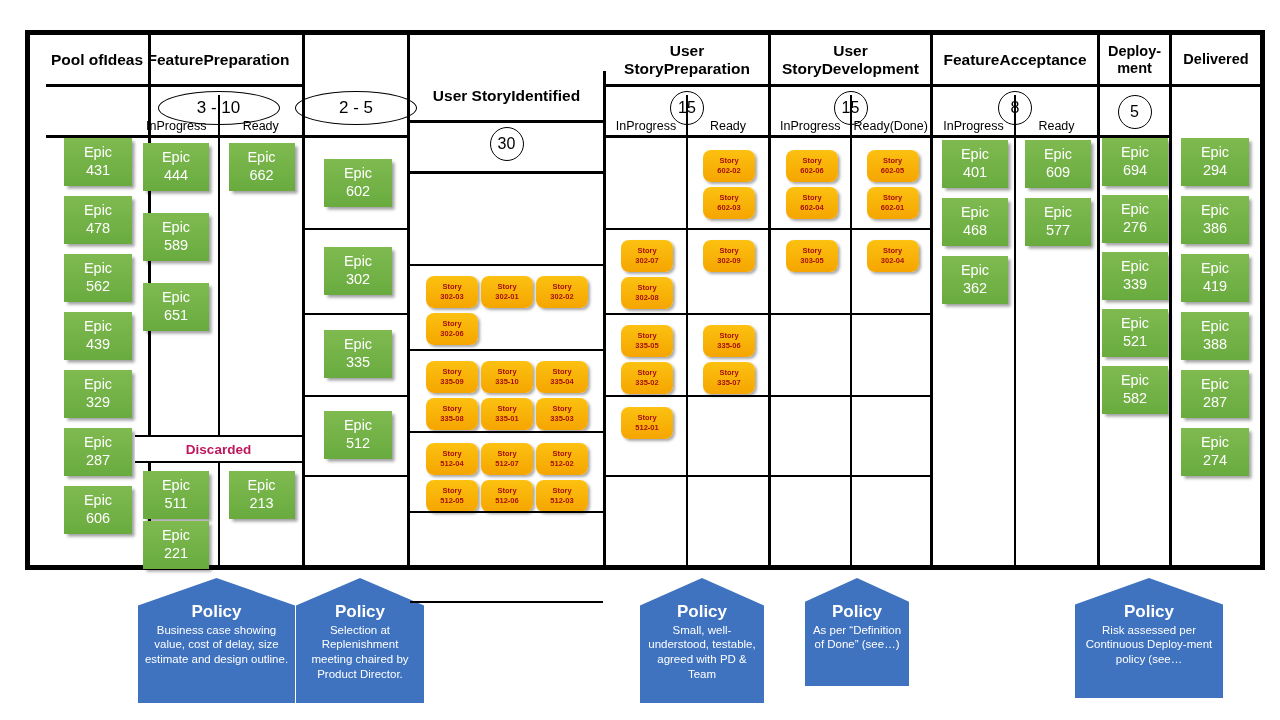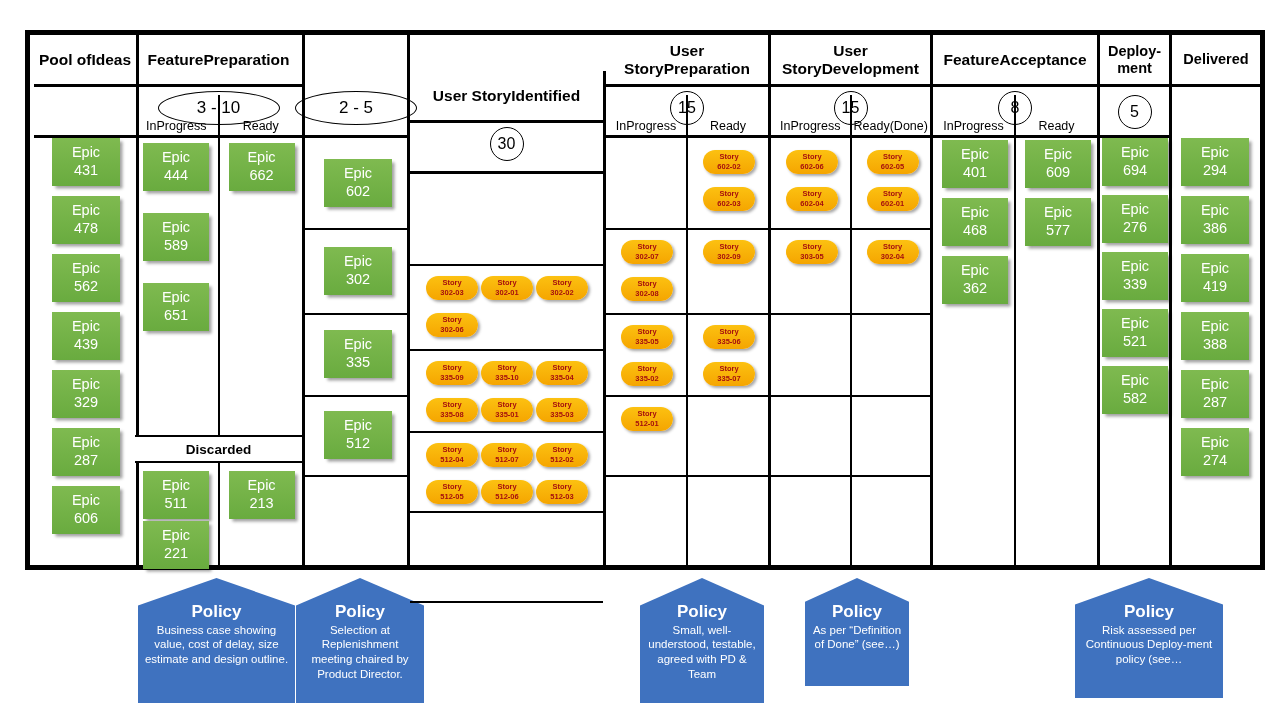--- a/index.html
+++ b/index.html
@@ -146,52 +146,52 @@
     justify-content: center;
     box-shadow: 2.5px 2.5px 3px rgba(0,0,0,0.38);
     box-sizing: border-box;
     z-index: 3;
   }
   .epic span { display: block; }
 
   .story {
     position: absolute;
     width: 52px;
-    height: 24px;
+    height: 32px;
     background: linear-gradient(180deg, #fcc111 0%, #f5a500 100%);
     color: #a50f0f;
     font-size: 7.5px;
     font-weight: bold;
     line-height: 1.32;
     text-align: center;
     display: flex;
     flex-direction: column;
     align-items: center;
     justify-content: center;
-    border-radius: 13px;
+    border-radius: 8px;
     box-shadow: 2px 2px 3px rgba(0,0,0,0.35);
     box-sizing: border-box;
     z-index: 3;
   }
   .story span { display: block; }
 
   
   .discarded-bar {
     position: absolute;
     left: 0; right: 0;
     height: 28px;
     border-top: 2.5px solid #000000;
     border-bottom: 2.5px solid #000000;
     box-sizing: border-box;
     display: flex;
     align-items: center;
     justify-content: center;
     font-weight: bold;
     font-size: 13.5px;
-    color: #000000;
+    color: #be185d;
     background: #ffffff;
     z-index: 5;
   }
 
   
   .policy {
     position: absolute;
     background: #3f72bf;
     color: #ffffff;
     text-align: center;
@@ -209,21 +209,21 @@
     font-size: 11.5px;
     line-height: 1.28;
   }
 </style>
 </head>
 <body>
 
 <div id="stage">
 
   <div id="board">
-      <div class="col" style="left: 4px; width: 105px; padding-left: 23px;">
+      <div class="col" style="left: 16px; width: 105px; padding-left: 23px;">
         <div class="col-head">
           <div><span>Pool of</span><span>Ideas</span></div>
         </div>
         <div class="wip-band"></div>
         <div class="col-body">
           <div class="lane">
             <div class="epic" style="left: 18px; top: 0px; width: 68px;">
               <span>Epic</span>
               <span>431</span>
             </div>

